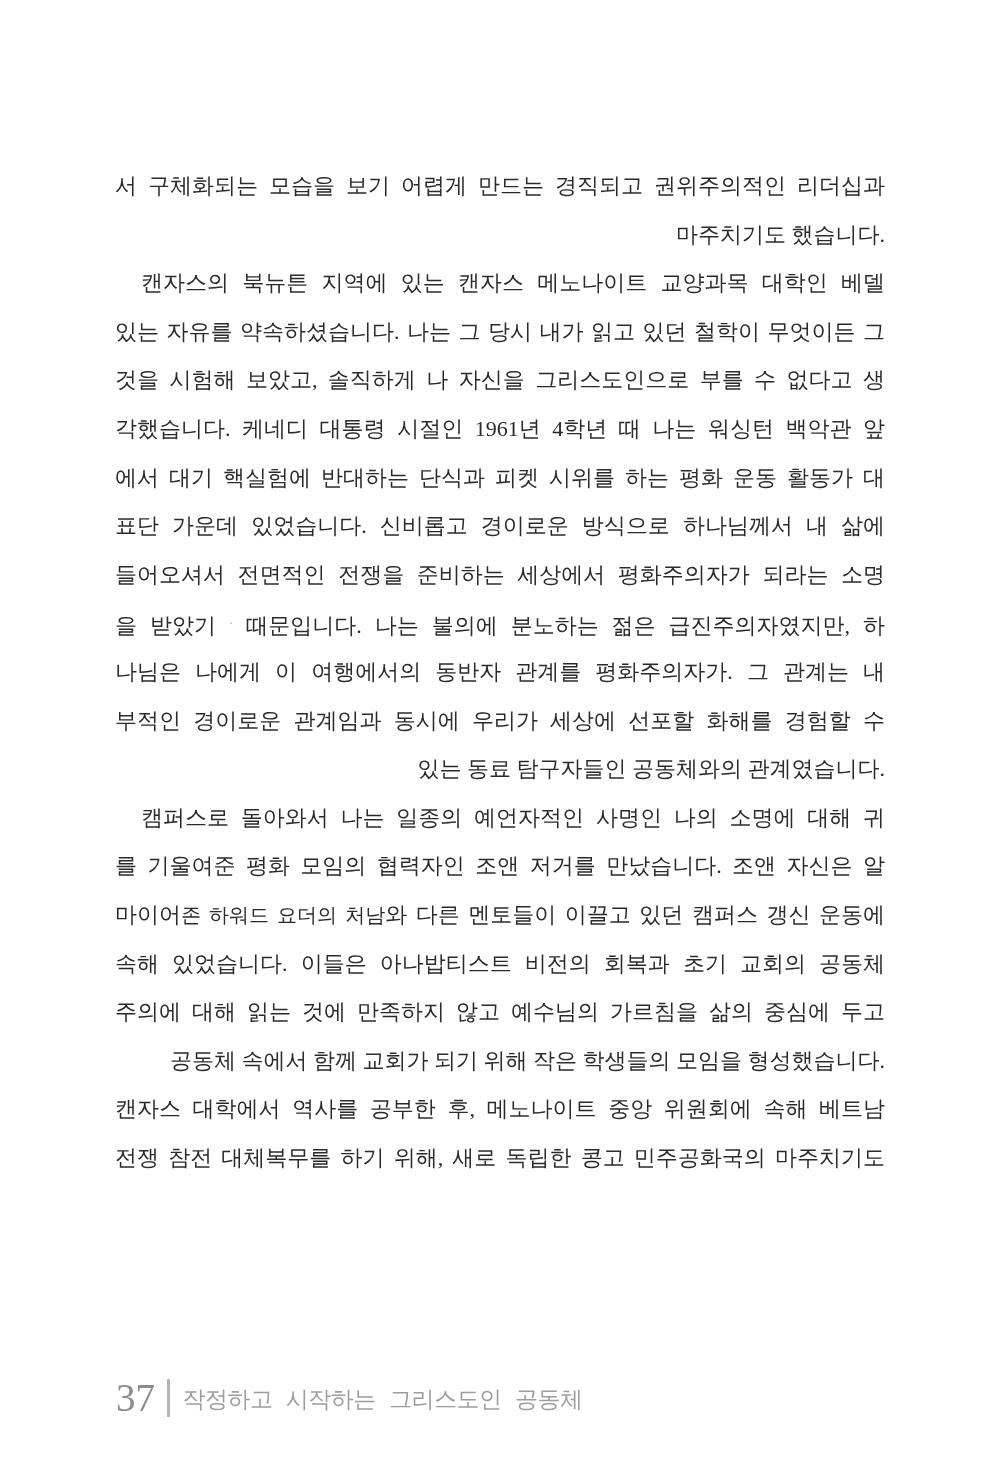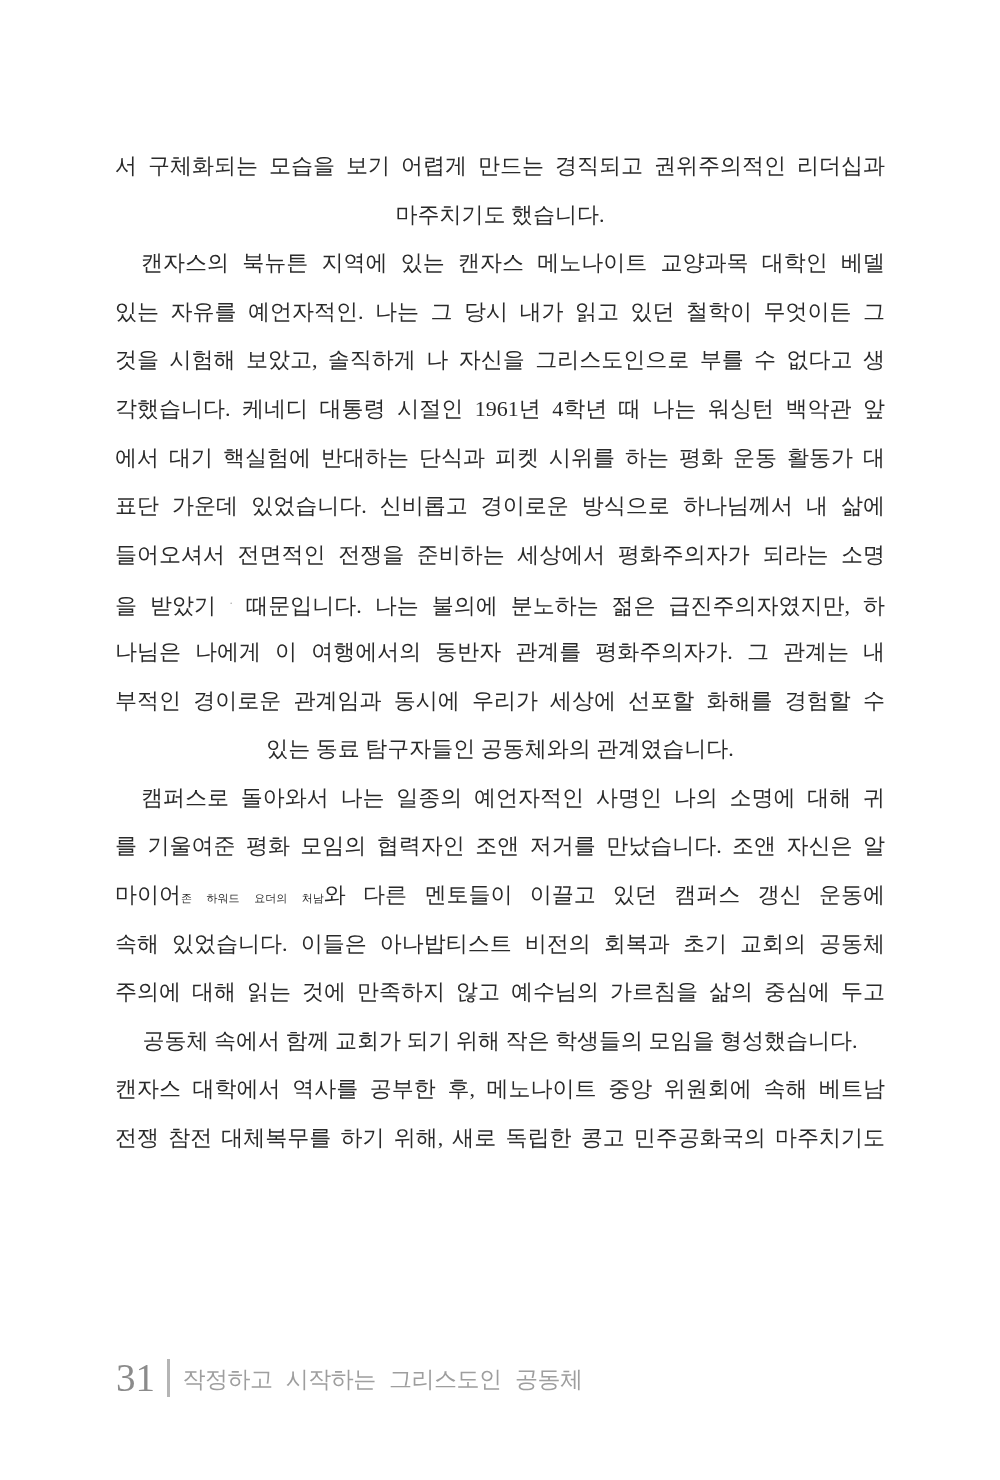--- a/index.html
+++ b/index.html
@@ -10,45 +10,46 @@
     width: 1000px;
     height: 1480px;
     position: relative;
     background: var(--page_bg, #ffffff);
     font-family: "Liberation Serif", "DejaVu Serif", serif;
     overflow: hidden;
   }
   .page {
     position: absolute;
     inset: 0;
+    margin-top: 20px;
   }
   .body-text {
     position: absolute;
     left: 115px;
     top: 142px;
     width: 770px;
     color: var(--text, #2a2a2a);
     font-size: 22px;
   }
   .line {
     height: 48.6px;
     line-height: 48.6px;
     white-space: nowrap;
     overflow: visible;
-    text-align: center;
+    text-align: right;
   }
   .line.justify {
     text-align: justify;
     text-align-last: justify;
   }
   .line.indent {
     padding-left: 26px;
   }
   .line span.small {
-    font-size: 11px;
+    font-size: 20px;
   }
   .line span.faint {
     color: var(--faint_mark, #b0b0b0);
     font-size: 13px;
     vertical-align: 6px;
   }
   .footer {
     position: absolute;
     left: 116px;
     top: 1356px;
@@ -79,39 +80,39 @@
 </head>
 <body>
 
 <div class="page">
 
   <div class="body-text">
 
   <div class="line justify"><span>서 구체화되는 모습을 보기 어렵게 만드는 경직되고 권위주의적인 리더십과</span></div>
       <div class="line"><span>마주치기도 했습니다.</span></div>
       <div class="line indent justify"><span>캔자스의 북뉴튼 지역에 있는 캔자스 메노나이트 교양과목 대학인 베델</span></div>
-      <div class="line justify"><span>있는 자유를 예언자적인. 나는 그 당시 내가 읽고 있던 철학이 무엇이든 그</span></div>
+      <div class="line justify"><span>있는 자유를 약속하셨습니다. 나는 그 당시 내가 읽고 있던 철학이 무엇이든 그</span></div>
       <div class="line justify"><span>것을 시험해 보았고, 솔직하게 나 자신을 그리스도인으로 부를 수 없다고 생</span></div>
       <div class="line justify"><span>각했습니다. 케네디 대통령 시절인 1961년 4학년 때 나는 워싱턴 백악관 앞</span></div>
       <div class="line justify"><span>에서 대기 핵실험에 반대하는 단식과 피켓 시위를 하는 평화 운동 활동가 대</span></div>
       <div class="line justify"><span>표단 가운데 있었습니다. 신비롭고 경이로운 방식으로 하나님께서 내 삶에</span></div>
       <div class="line justify"><span>들어오셔서 전면적인 전쟁을 준비하는 세상에서 평화주의자가 되라는 소명</span></div>
       <div class="line justify"><span>을 받았기 </span><span class="faint">·</span><span> 때문입니다. 나는 불의에 분노하는 젊은 급진주의자였지만, 하</span></div>
       <div class="line justify"><span>나님은 나에게 이 여행에서의 동반자 관계를 평화주의자가. 그 관계는 내</span></div>
       <div class="line justify"><span>부적인 경이로운 관계임과 동시에 우리가 세상에 선포할 화해를 경험할 수</span></div>
       <div class="line"><span>있는 동료 탐구자들인 공동체와의 관계였습니다.</span></div>
       <div class="line indent justify"><span>캠퍼스로 돌아와서 나는 일종의 예언자적인 사명인 나의 소명에 대해 귀</span></div>
       <div class="line justify"><span>를 기울여준 평화 모임의 협력자인 조앤 저거를 만났습니다. 조앤 자신은 알</span></div>
       <div class="line justify"><span>마이어</span><span class="small">존 하워드 요더의 처남</span><span>와 다른 멘토들이 이끌고 있던 캠퍼스 갱신 운동에</span></div>
       <div class="line justify"><span>속해 있었습니다. 이들은 아나밥티스트 비전의 회복과 초기 교회의 공동체</span></div>
       <div class="line justify"><span>주의에 대해 읽는 것에 만족하지 않고 예수님의 가르침을 삶의 중심에 두고</span></div>
       <div class="line"><span>공동체 속에서 함께 교회가 되기 위해 작은 학생들의 모임을 형성했습니다.</span></div>
       <div class="line justify"><span>캔자스 대학에서 역사를 공부한 후, 메노나이트 중앙 위원회에 속해 베트남</span></div>
       <div class="line justify"><span>전쟁 참전 대체복무를 하기 위해, 새로 독립한 콩고 민주공화국의 마주치기도</span></div>
     </div>
 
   <div class="footer">
-    <span class="page-number">31</span>
+    <span class="page-number">37</span>
     <span class="divider"></span>
     <span class="book-title">작정하고 시작하는 그리스도인 공동체</span>
   </div>
 
 </div>
 
 </body></html>

